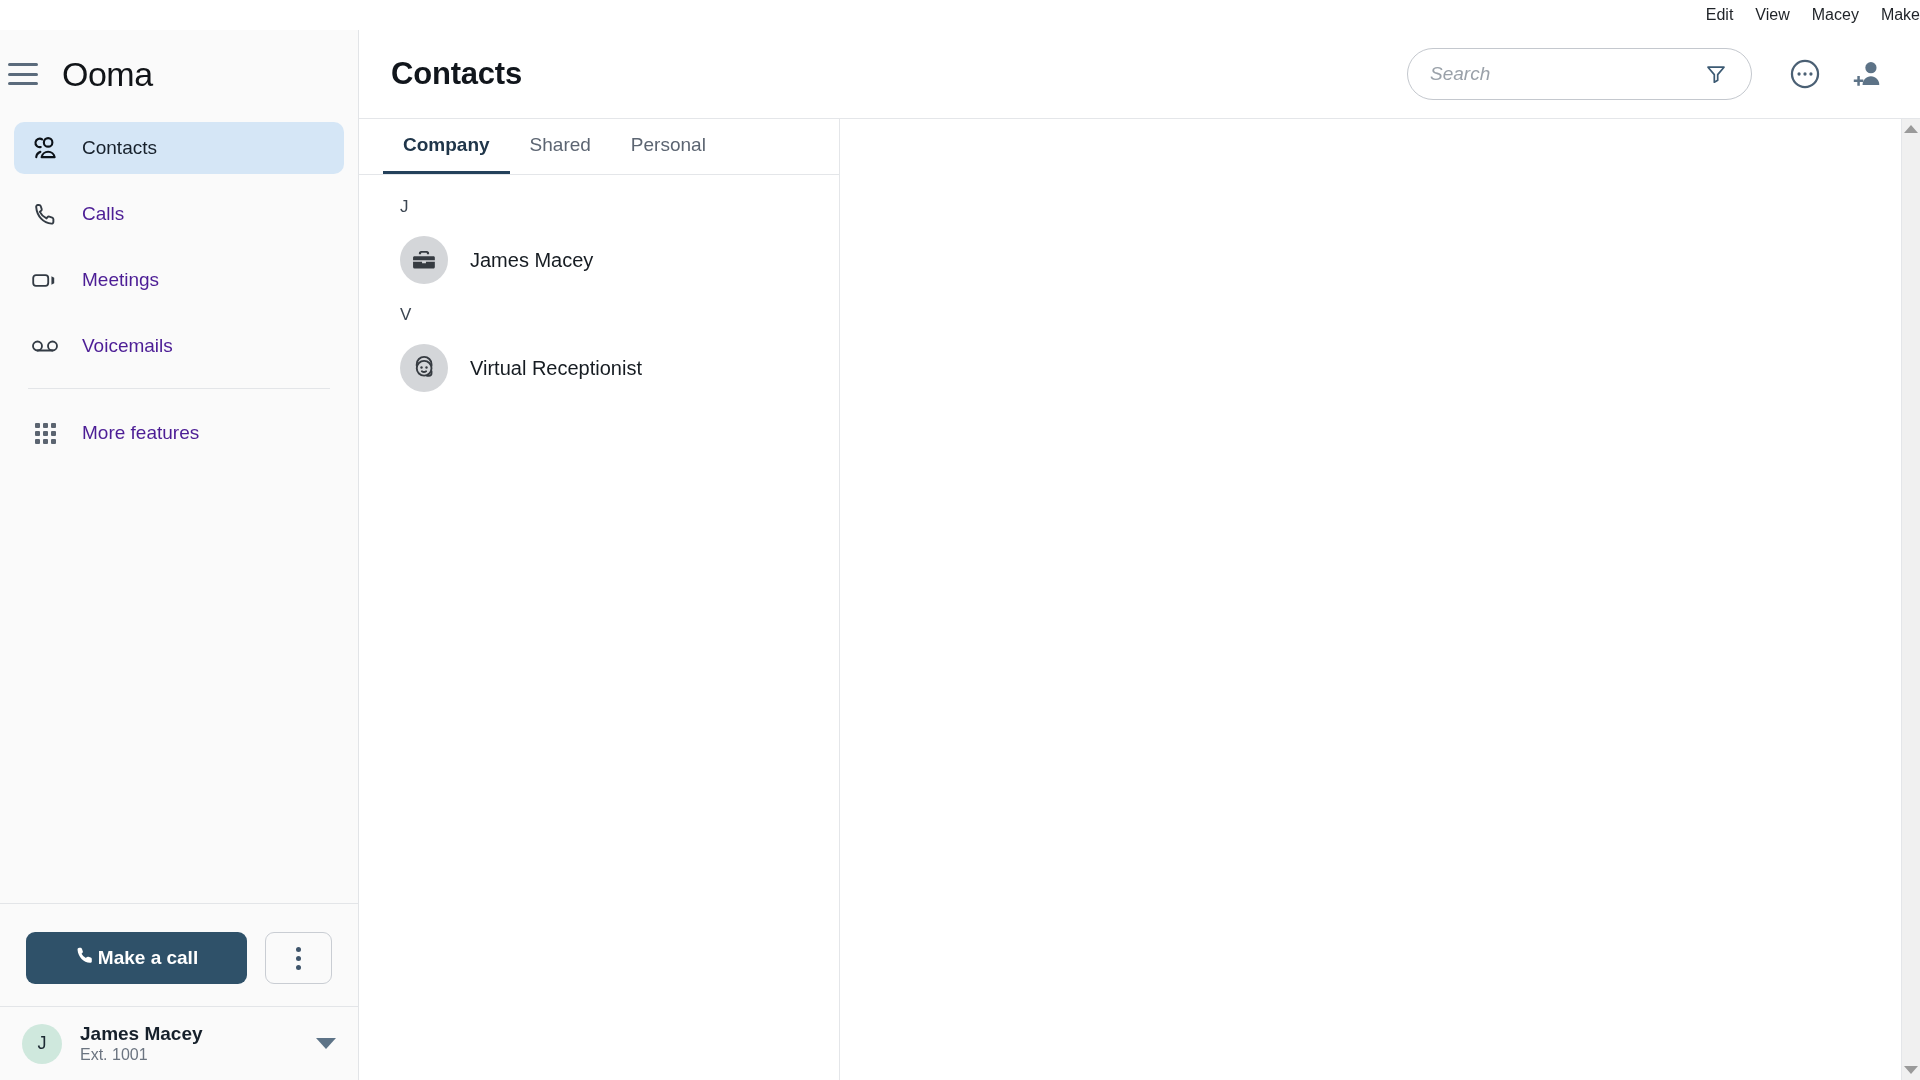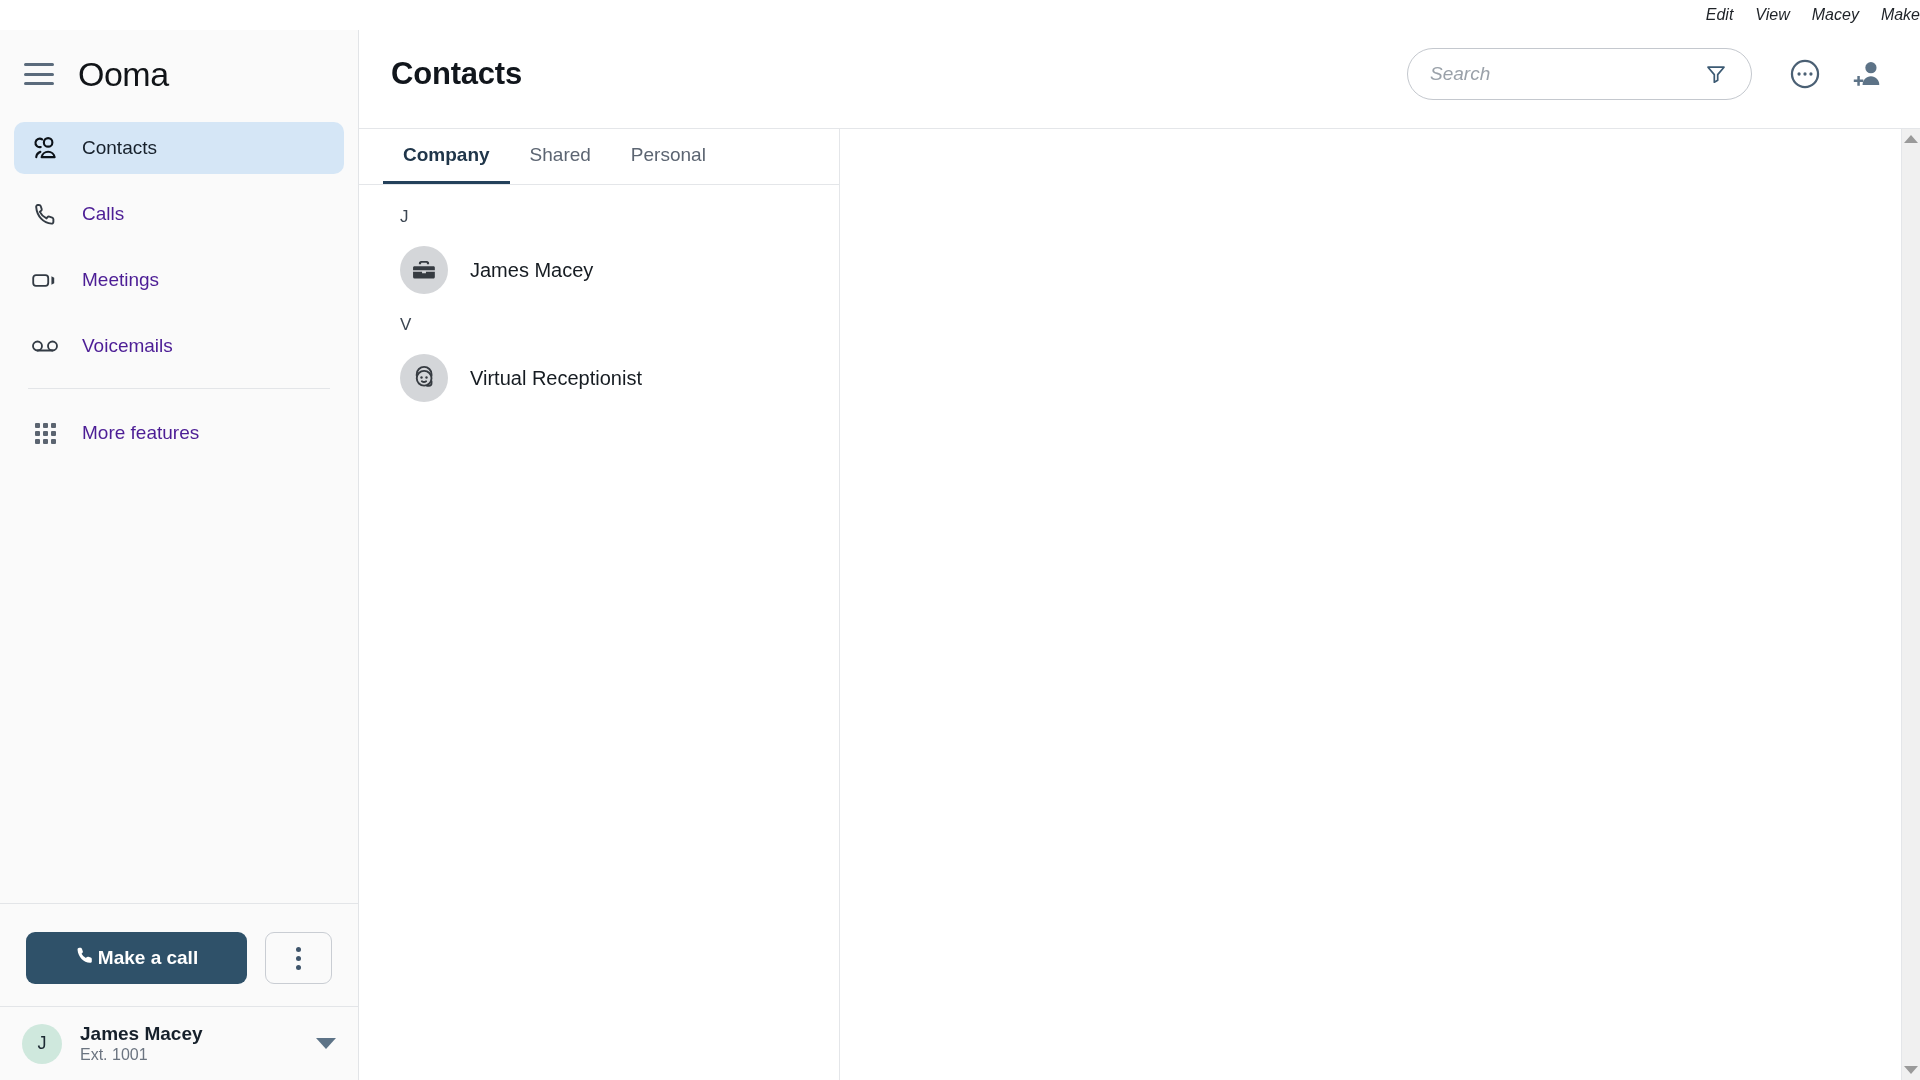--- a/index.html
+++ b/index.html
@@ -16,21 +16,21 @@
     height: 30px;
     background: #ffffff;
     display: flex;
     align-items: center;
     padding-left: 8px;
     gap: 22px;
     font-size: 16px;
     color: #1f2328;
     flex-shrink: 0;
   }
-  .menubar .mi { cursor: default; white-space: nowrap; font-style: italic; }
+  .menubar .mi { cursor: default; white-space: nowrap; }
   .menubar .mi.app { font-weight: 400; }
 
   
   .app {
     position: relative;
     width: 1920px;
     height: 1050px;
     display: flex;
     background: #ffffff;
   }
@@ -42,21 +42,21 @@
     background: #fafafa;
     border-right: 1px solid #e2e4e7;
     display: flex;
     flex-direction: column;
     flex-shrink: 0;
   }
   .brandbar {
     height: 88px;
     display: flex;
     align-items: center;
-    padding-left: 24px;
+    padding-left: 8px;
     gap: 24px;
     flex-shrink: 0;
   }
   .hamburger {
     width: 30px; height: 22px;
     display: flex; flex-direction: column; justify-content: space-between;
     cursor: pointer;
   }
   .hamburger span { display:block; height: 3px; background: #5b6b7c; border-radius: 2px; }
   .brandname {
@@ -211,21 +211,20 @@
     flex-shrink: 0;
   }
   .icon-btn.right-gap { margin-left: 14px; }
 
   
   .content {
     flex: 1 1 auto;
     display: flex;
     min-height: 0;
     border-top: 1px solid #e4e6e9;
-    margin-top: 10px;
   }
   .listpane {
     width: 481px;
     border-right: 1px solid #e4e6e9;
     display: flex;
     flex-direction: column;
     flex-shrink: 0;
     background: #fff;
   }
   .tabs {

